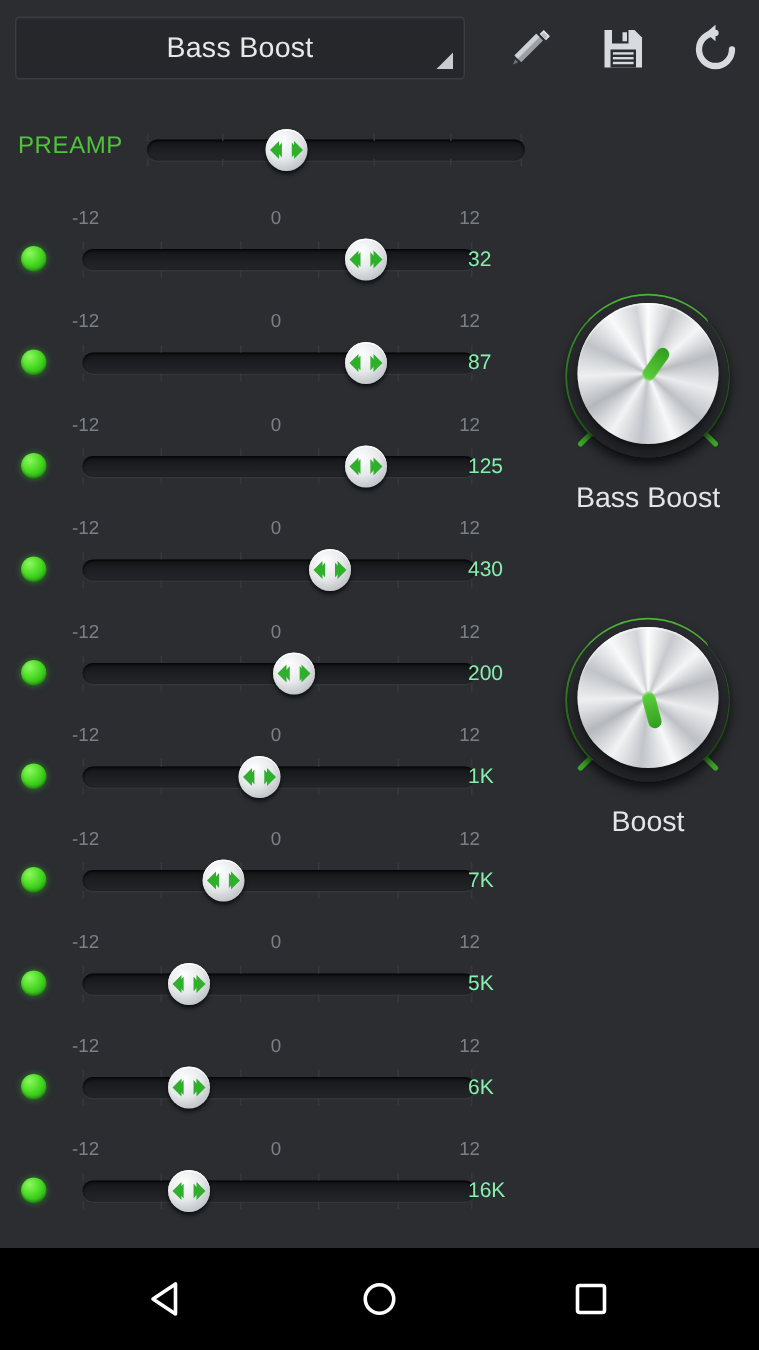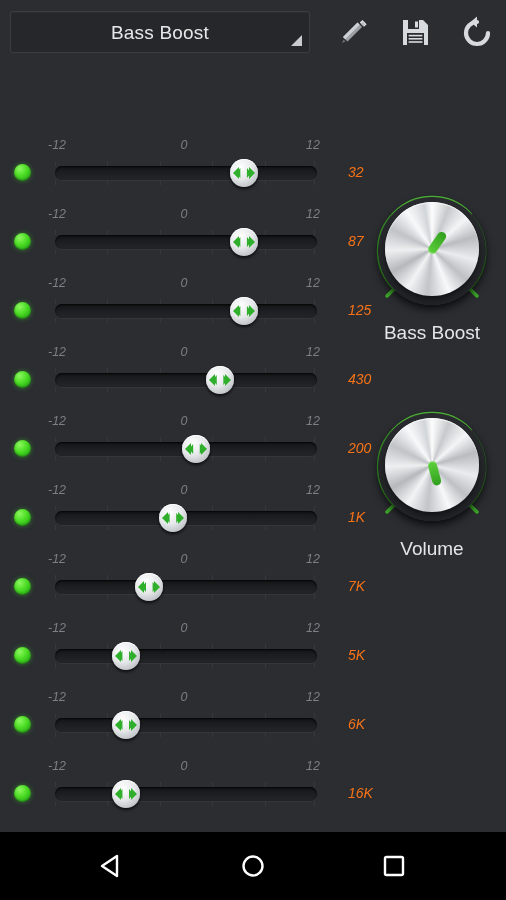--- a/index.html
+++ b/index.html
@@ -101,39 +101,39 @@
     color:#2c8f1e; font-size:17px; font-weight:bold;
     line-height:36px; text-align:center; cursor:pointer;
   }
   #toggle-off {
     position:absolute; right:4px; top:2px; width:52px; height:36px;
     color:#34373c; font-size:17px; font-weight:bold;
     line-height:36px; text-align:center; cursor:pointer;
   }
 
   
-  #bands { position:absolute; left:0; top:138px; width:360px;font-style:italic; }
+  #bands { position:absolute; left:0; top:138px; width:360px; }
   .band { position:relative; height:69px; }
   .scale {
     position:absolute; left:48px; width:272px; top:0; height:16px;
     color:#7b7f86; font-size:12.5px;
   }
   .scale .s-min  { position:absolute; left:0; }
   .scale .s-mid  { position:absolute; left:50%; transform:translateX(-50%); }
   .scale .s-max  { position:absolute; right:0; }
   .led {
     position:absolute; left:14px; top:26px; width:17px; height:17px; border-radius:50%;
     background:radial-gradient(circle at 34% 28%,#8cf760 0%,#4ddd25 42%,#2eb61a 75%,#1f8412 100%);
     box-shadow:0 0 5px rgba(70,220,40,.45), inset 0 -1px 2px rgba(0,0,0,.35);
     cursor:pointer;
   }
   .band-slider { position:absolute; left:55px; top:24px; width:262px; height:22px; }
   .band-value {
-    position:absolute; left:348px; top:26px; width:40px;
-    color:#f97316; font-size:14px;
+    position:absolute; left:312px; top:26px; width:40px;
+    color:#86efac; font-size:14px;
   }
 
   
   #knobs { position:absolute; left:358px; top:190px; width:148px; }
   .knob-wrap { position:relative; height:216px; }
   .knob {
     position:absolute; left:50%; top:0; width:122px; height:122px; margin-left:-61px;
   }
   .knob-arc {
     position:absolute; left:0; top:0; width:122px; height:122px;
@@ -214,20 +214,44 @@
     </div>
 
     <div class="ticon" id="icon-reset">
       <svg viewBox="0 0 40 40">
         <path d="M20 10 A11 11 0 1 0 31 21" stroke="#d7dade" stroke-width="4.2" fill="none" stroke-linecap="round"></path>
         <path d="M20 4.5 L20 15.5 L13.5 10 Z" fill="#d7dade"></path>
       </svg>
     </div>
   </div>
 
+  <div id="preamp-row">
+    <div id="preamp-text">PREAMP</div>
+    <div id="preamp-slider">
+      <div class="track"></div>
+      <div class="ticks">
+        <i class="up" style="left:0%"></i>
+          <i class="up" style="left:20%"></i>
+          <i class="up" style="left:40%"></i>
+        <i class="up" style="left:60%"></i>
+          <i class="up" style="left:80%"></i>
+          <i class="up" style="left:99%"></i>
+        <i class="dn" style="left:0%"></i>
+          <i class="dn" style="left:20%"></i>
+          <i class="dn" style="left:40%"></i>
+        <i class="dn" style="left:60%"></i>
+          <i class="dn" style="left:80%"></i>
+          <i class="dn" style="left:99%"></i>
+      </div>
+      <div class="thumb" style="left: 37%;">
+        <span class="arrow-l"></span>
+          <span class="arrow-r"></span>
+      </div>
+    </div>
+  </div>
 
 
   <div id="bands">
       <div class="band">
         <div class="scale">
           <span class="s-min">-12</span>
           <span class="s-mid">0</span>
           <span class="s-max">12</span>
         </div>
         <div class="led"></div>
@@ -550,21 +574,21 @@
             <path d="M 24.6 97.4 A 51 51 0 0 1 24.6 24.6" stroke="#3ea82a" stroke-width="7" fill="none" stroke-linecap="round"></path>
             <path d="M 24.6 24.6 A 51 51 0 0 1 97.4 24.6" stroke="#54c23a" stroke-width="7" fill="none" stroke-linecap="round"></path>
             <line x1="16" y1="106" x2="23" y2="99" stroke="#3ea82a" stroke-width="3.5" stroke-linecap="round"></line>
             <line x1="106" y1="106" x2="99" y2="99" stroke="#3ea82a" stroke-width="3.5" stroke-linecap="round"></line>
           </svg>
           <div class="knob-base"></div>
           <div class="knob-face">
             <div class="knob-ind" style="transform:rotate(345deg)"></div>
           </div>
         </div>
-        <div class="knob-title">Volume</div>
+        <div class="knob-title">Boost</div>
       </div>
     </div>
 </div>
 
 <div id="navbar">
   <div class="nav-btn" id="nav-back">
     <svg width="30" height="30" viewBox="0 0 30 30">
       <path d="M20 5 L20 25 L5 15 Z" fill="none" stroke="#fff" stroke-width="2.4" stroke-linejoin="round"></path>
     </svg>
   </div>

